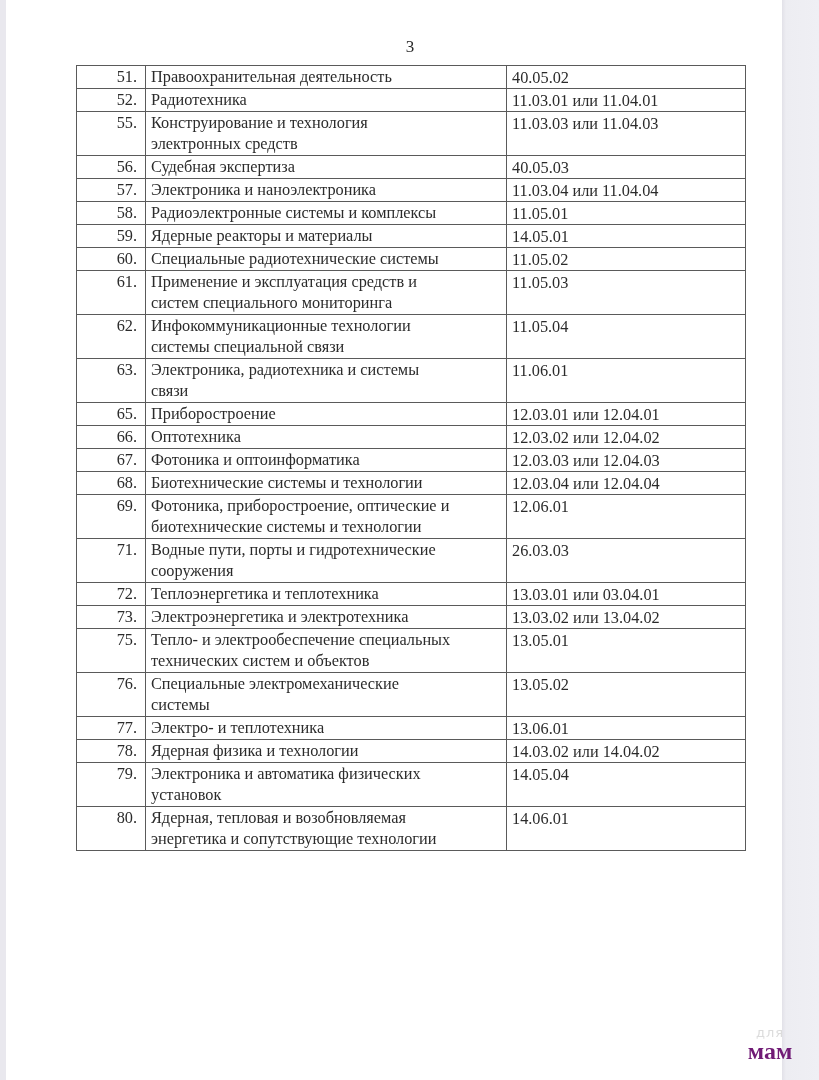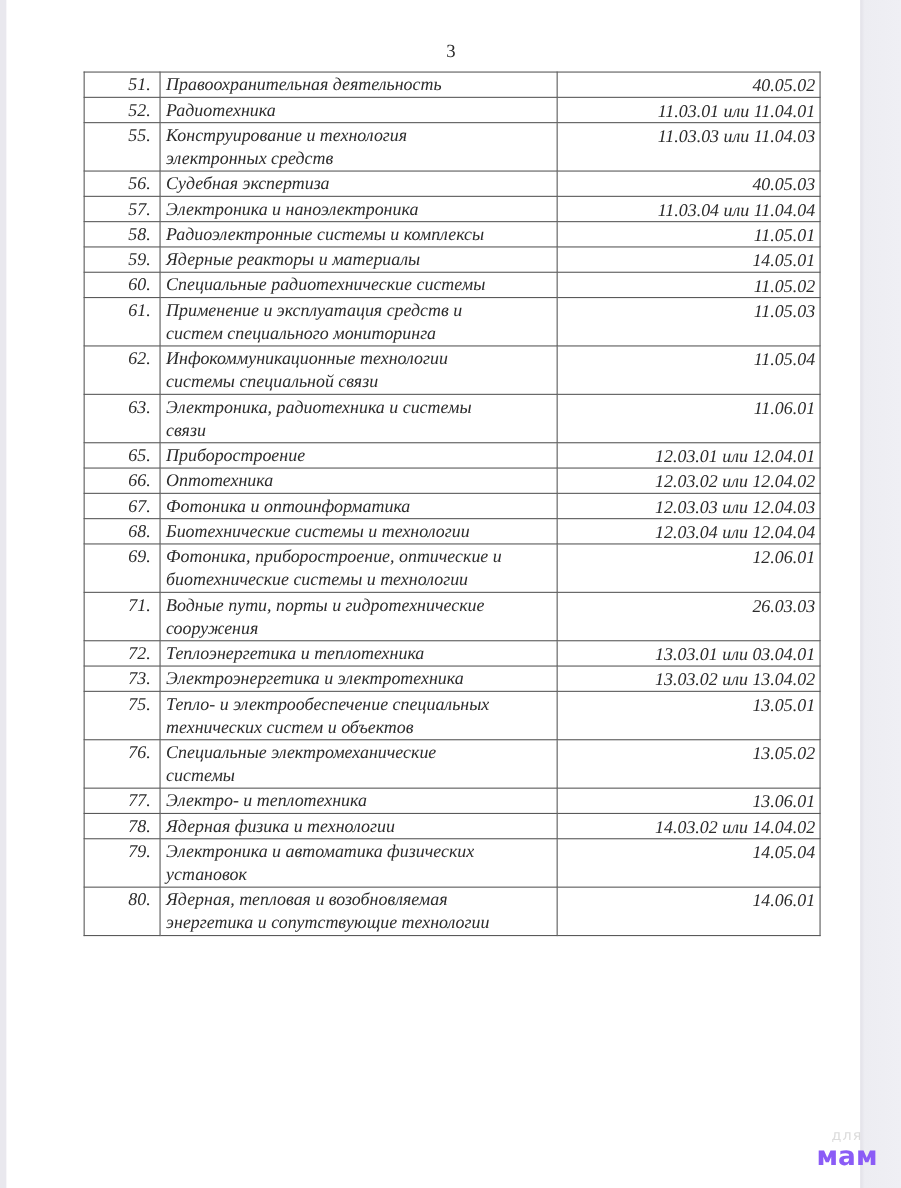--- a/index.html
+++ b/index.html
@@ -42,38 +42,37 @@
     color: #2b2b2b;
   }
   table.spec {
     position: absolute;
     left: 76px; top: 65px;
     width: 670px;
     border-collapse: collapse;
     font-size: 16.3px;
     line-height: 21px;
     color: #2b2b2b;
-    font-style: italic;
   }
   table.spec td {
     border: 1.4px solid #5a5a5a;
     padding: 0 4px 0 5px;
     vertical-align: top;
   }
   td.num {
     width: 55px;
     text-align: right;
     padding-right: 8px !important;
   }
   td.name {
     width: 351px;
     padding-left: 5px !important;
   }
   td.code {
-    text-align: right;
+    text-align: left;
     padding-top: 1px !important;
   }
   tr.r1 td { height: 20.5px; }
   tr.r2 td { height: 42px; }
   tr.r3 td { height: 63px; }
   .watermark {
     position: absolute;
     left: 735px; top: 1026px;
     width: 70px;
     text-align: center;
@@ -86,21 +85,22 @@
     display: block;
     font-size: 13px;
     font-weight: normal;
     letter-spacing: 1px;
     color: #dcdcdc;
   }
   .watermark .bottom {
     display: block;
     font-size: 24px;
     letter-spacing: 0px;
-    color: #8b5cf6;
+    color: #701a75;
+    font-family: Liberation Serif, serif;
   }
 </style>
 </head>
 <body>
 
 <div class="edge-left"></div>
 <div class="page"></div>
 <div class="edge-right"></div>
 
 <div class="page-number">3</div>

